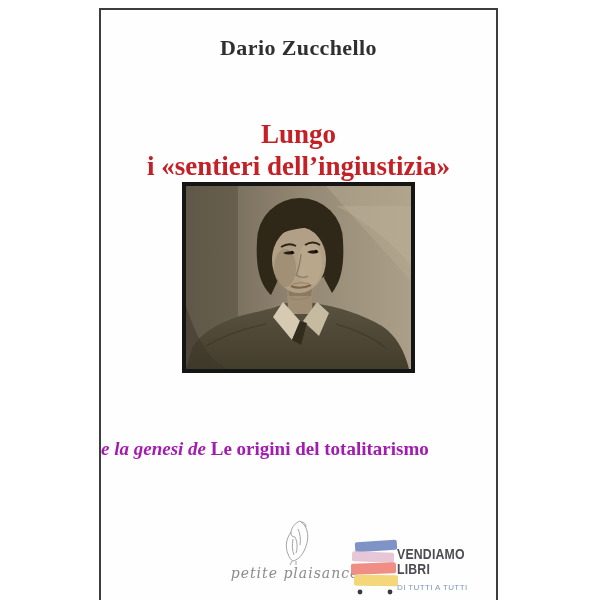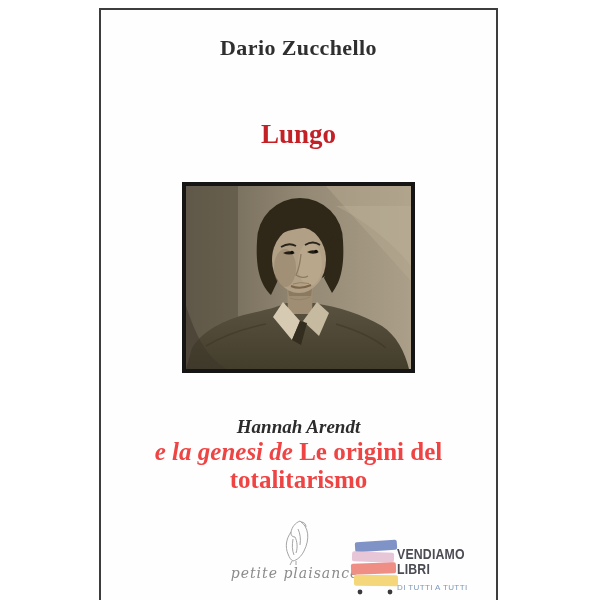--- a/index.html
+++ b/index.html
@@ -22,22 +22,22 @@
   .photo-frame{
     position:absolute;left:81px;top:172px;width:225px;height:183px;
     border:4px solid #151515;overflow:hidden;background:#8d8271;
   }
   .photo-frame svg{display:block;}
   .subtitle1{
     position:absolute;top:406px;left:0;width:100%;text-align:center;
     font-weight:bold;font-style:italic;font-size:19px;color:#2c2c2c;
   }
   .subtitle2{
-    position:absolute;top:428px;left:0;width:100%;text-align:center;
-    font-weight:bold;font-size:25px;color:#ef4444;
+    position:absolute;top:428px;left:0;width:100%;text-align:left;
+    font-weight:bold;font-size:19px;color:#a21caf;
   }
   .subtitle2 .it{font-style:italic;}
   .bird{
     position:absolute;left:172px;top:509px;width:44px;height:47px;
   }
   .petite{
     position:absolute;left:109px;top:555px;width:170px;text-align:center;
     font-style:italic;font-size:14px;letter-spacing:1px;color:#8b8b8b;
     font-family:"DejaVu Serif", serif;
   }
@@ -60,20 +60,21 @@
 </style>
 </head>
 <body>
 
 <div class="cover">
 
   <div class="author">Dario Zucchello</div>
 
   <div class="title">
     <div>Lungo</div>
+    <div>i «sentieri dell’ingiustizia»</div>
   </div>
 
   <div class="photo-frame">
     <svg width="225" height="183" viewBox="0 0 225 183">
       <defs>
         <linearGradient id="bg" x1="0" y1="0" x2="1" y2="0">
           <stop offset="0" stop-color="#6a6152"></stop>
           <stop offset="0.55" stop-color="#958a75"></stop>
           <stop offset="1" stop-color="#ab9f89"></stop>
         </linearGradient>
@@ -119,21 +120,20 @@
 
       <path d="M105,100 Q114,104 125,99" stroke="#7d6549" stroke-width="2" fill="none"></path>
       <path d="M107,98 Q114,95.5 123,97.5" stroke="#95815f" stroke-width="1" fill="none"></path>
 
       <path d="M104,112 Q113,116 124,111" stroke="#8f7e64" stroke-width="1" fill="none" opacity="0.7"></path>
 
       <path d="M0,183 L0,120 C10,150 20,170 40,183 Z" fill="#3c362a" opacity="0.5"></path>
     </svg>
   </div>
 
-  <div class="subtitle1">Hannah Arendt</div>
 
   <div class="subtitle2"><span class="it">e la genesi de </span><span>Le origini del totalitarismo</span></div>
 
   <svg class="bird" viewBox="0 0 44 47">
     <g stroke="#9a9a9a" stroke-width="0.9" fill="none">
       <path d="M27,2 C36,8 37,20 31,32 C28,38 24,41 20,42"></path>
       <path d="M27,2 C22,4 19,8 18,13 C17.5,16 19,18 22,18"></path>
       <path d="M18,13 C13,20 12,28 15,35 C16.5,39 18,41 20,42"></path>
       <path d="M22,18 C24,22 25,28 23,34"></path>
       <path d="M20,20 C19,26 19,31 21,36"></path>

